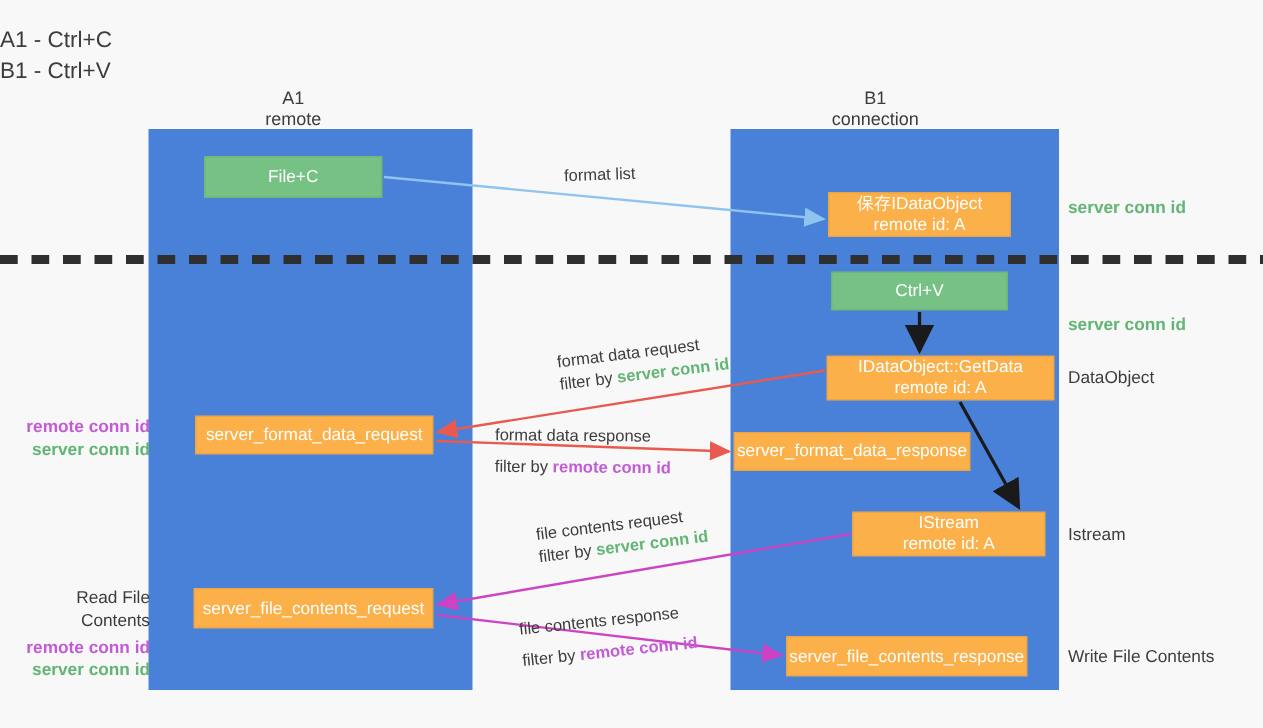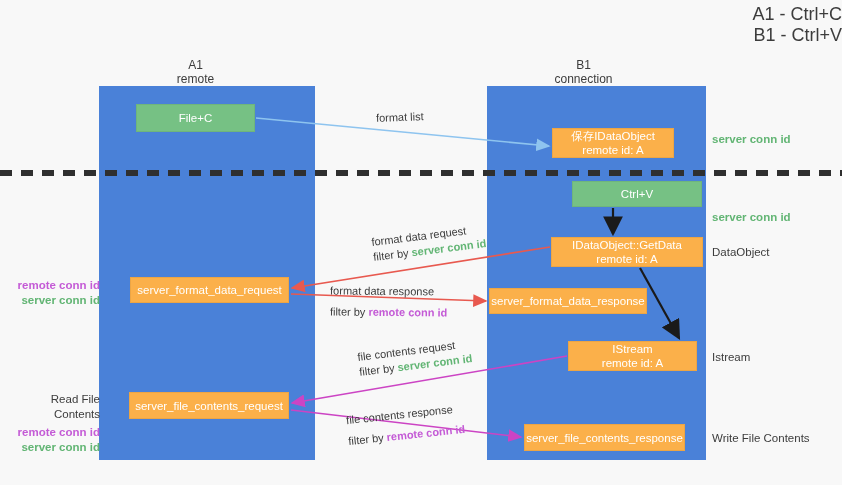--- a/index.html
+++ b/index.html
@@ -12,25 +12,25 @@
     width: 842px;
     height: 485px;
     background: #f8f8f8;
     font-family: "Liberation Sans", "DejaVu Sans", sans-serif;
     overflow: hidden;
   }
   .abs { position: absolute; }
 
   
   #title-block {
-    left: 0; top: 4px;
+    left: 0; top: 16px;
     width: 842px;
-    text-align: right;
-    color: #3c3c3c;
-    font-size: 18px;
+    text-align: left;
+    color: #3c3c3c;
+    font-size: 15px;
     line-height: 21px;
   }
 
   
   .col-header {
     text-align: center;
     color: #3c3c3c;
     font-size: 12px;
     line-height: 14px;
   }
@@ -67,21 +67,21 @@
     font-size: 11.5px;
     line-height: 14px;
     text-align: center;
     border: 1px solid rgba(0,0,0,0.06);
   }
   .node.green  { background: #76c184; }
   .node.orange { background: #fbb04a; }
 
   #node-ctrlc   { left: 136px; top: 104px; width: 119px; height: 28px; }
   #node-save-ido{ left: 552px; top: 128px; width: 122px; height: 30px; }
-  #node-ctrlv   { left: 554px; top: 181px; width: 130px; height: 26px; margin-left: 18px; }
+  #node-ctrlv   { left: 554px; top: 181px; width: 118px; height: 26px; }
   #node-getdata { left: 551px; top: 237px; width: 152px; height: 30px; }
   #node-fmt-req { left: 130px; top: 277px; width: 159px; height: 26px; }
   #node-fmt-res { left: 489px; top: 288px; width: 158px; height: 26px; text-align: center; }
   #node-istream { left: 568px; top: 341px; width: 129px; height: 30px; }
   #node-file-req{ left: 129px; top: 392px; width: 160px; height: 27px; text-align: center; }
   #node-file-res{ left: 524px; top: 424px; width: 161px; height: 27px; }
 
   
   .side-note {
     font-size: 11.5px;

